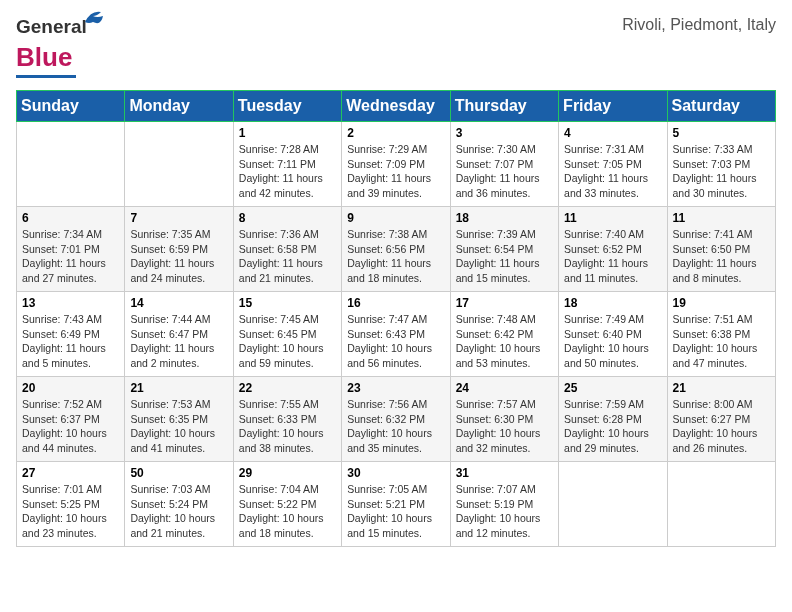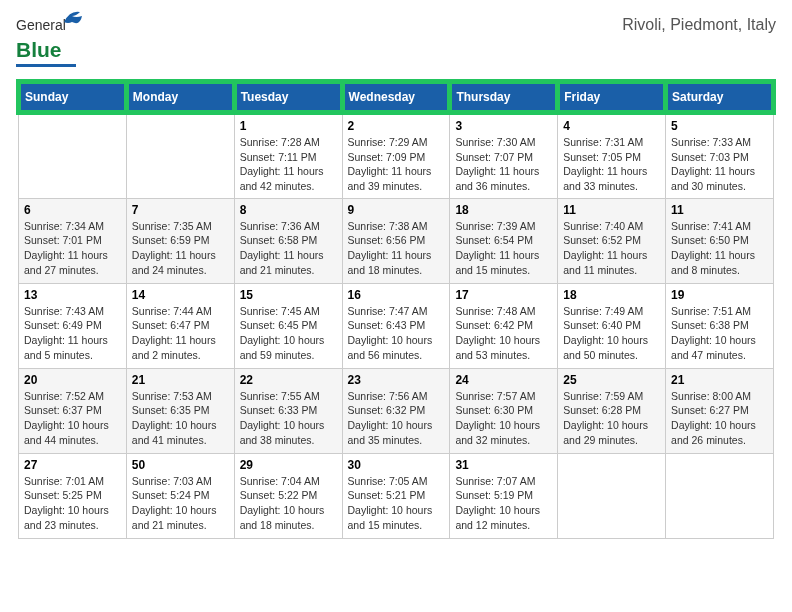--- a/index.html
+++ b/index.html
@@ -42,23 +42,23 @@
     .calendar {
       width: 100%;
       border-collapse: collapse;
       font-size: 11px;
     }
     .calendar th {
       background: #1a5fa8;
       color: #fff;
       padding: 6px 4px;
       text-align: left;
-      font-size: 12px;
+      font-size: 16px;
       font-weight: bold;
-      border: 5px solid #22c55e;
+      border: 1px solid #22c55e;
       margin-top: 48px;
     }
     .calendar td {
       border: 1px solid #ccc;
       padding: 4px 5px;
       vertical-align: top;
       width: 108px;
       min-height: 80px;
       height: 85px;
       background: #fff;
@@ -81,28 +81,28 @@
       background: #fff !important;
     }
   </style>
 </head>
 <body>
 
 <div class="header">
   <div class="logo">
     <div style="display:flex; align-items:center; gap:4px;">
       <div style="position:relative; display:inline-block;">
-        <span style="font-size:14px; font-weight:normal; color:#333;">General</span>
+        <span style="font-size:19px; font-weight:bold; color:#333;">General</span>
         <svg style="position:absolute; top:-8px; right:-18px;" width="22" height="20" viewBox="0 0 22 20">
           <path d="M2,14 Q8,2 18,4 Q14,8 10,8 Q14,10 20,8 Q18,18 10,14 Q6,16 2,14Z" fill="#1a5fa8"></path>
         </svg>
       </div>
     </div>
     <div style="margin-top:4px;">
-      <span style="font-size:21px; font-weight:bold; color:#15803d;">Blue</span>
+      <span style="font-size:26px; font-weight:bold; color:#be185d;">Blue</span>
     </div>
     <div class="logo-line"></div>
   </div>
   <div class="title-block">
     <div class="location">Rivoli, Piedmont, Italy</div>
   </div>
 </div>
 
 <table class="calendar">
   <thead>

